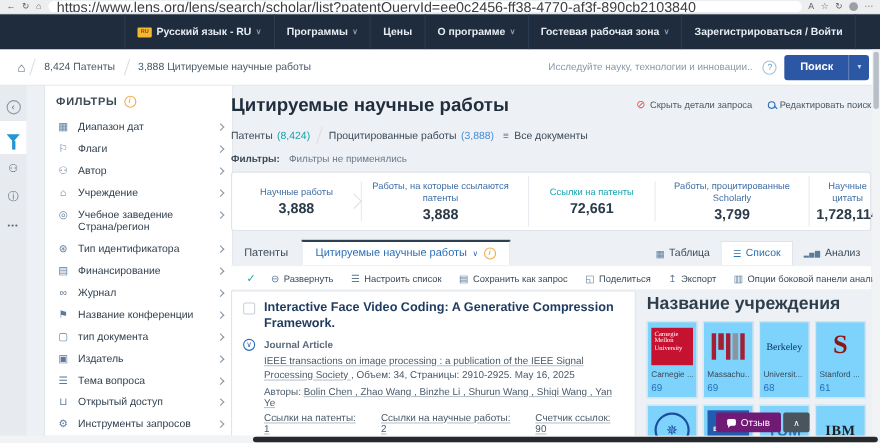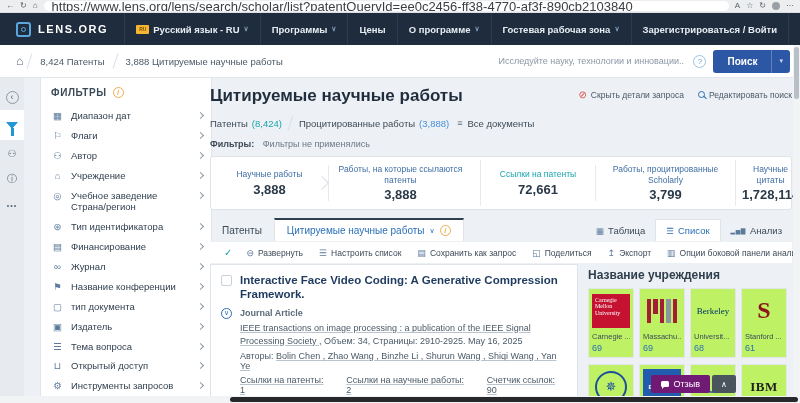--- a/index.html
+++ b/index.html
@@ -112,23 +112,23 @@
   .a-type{font-size:9px;font-weight:bold;color:#5b6b7b;}
   .a-journal-line{font-size:9px;color:#4a5a68;margin-top:4px;line-height:1.45;}
   .u{text-decoration:underline;text-decoration-color:#b9c4cf;}
   .a-authors{font-size:9px;color:#4a5a68;margin-top:3px;}
   .a-metrics{display:flex;gap:16px;font-size:9px;color:#4a5a68;margin-top:4px;}
   .lens-id{display:flex;align-items:center;gap:4px;font-size:9px;color:#4a5a68;margin-top:4px;}
   .lens-id .ico{color:#2a6fb8;font-size:9px;}
 
   
   .analysis{flex:1;margin-left:10px;min-width:0;}
-  .an-title{font-size:12px;font-weight:bold;color:#2f3e4d;margin:4px 0 6px;}
+  .an-title{font-size:16px;font-weight:bold;color:#2f3e4d;margin:4px 0 6px;}
   .inst-row{display:flex;gap:5px;}
-  .inst-card{background:#bef264;border:1px solid #e2e6eb;width:46px;padding:3px 3px 4px;cursor:pointer;}
+  .inst-card{background:#7dd3fc;border:1px solid #e2e6eb;width:46px;padding:3px 3px 4px;cursor:pointer;}
   .logo-box{height:37px;display:flex;align-items:center;justify-content:center;overflow:hidden;}
   .inst-name{font-size:7.5px;color:#3c4a58;margin-top:3px;white-space:nowrap;overflow:hidden;}
   .inst-count{font-size:9px;color:#2a6fb8;margin-top:2px;}
   .logo-cmu{background:#c41230;color:#fff;font-family:"Liberation Serif",serif;font-size:6px;line-height:1.15;padding:3px;width:38px;height:34px;}
   .logo-mit{display:flex;gap:2px;align-items:flex-start;height:24px;}
   .logo-mit i{width:4.5px;background:#a31f34;display:block;}
   .logo-mit i:nth-child(1){height:24px;}
   .logo-mit i:nth-child(2){height:15px;}
   .logo-mit i:nth-child(3){height:24px;}
   .logo-mit i:nth-child(4){height:24px;background:#8b959e;}
@@ -164,26 +164,20 @@
       <span class="url-text">https://www.lens.org/lens/search/scholar/list?patentQueryId=ee0c2456-ff38-4770-af3f-890cb2103840</span>
     </div>
     <span class="b-ico">A</span>
     <span class="b-ico">☆</span>
     <span class="b-ico">↻</span>
     <span class="avatar-dot"></span>
     <span class="b-ico">⋯</span>
   </div>
 
   <header class="app-header">
-    <div class="brand">
-      <span class="brand-mark">
-          <i></i>
-        </span>
-      <span class="brand-text">LENS.ORG</span>
-    </div>
     <nav class="main-nav">
       <div class="nav-item">
         <span class="flag-chip">RU</span>
         <span>Русский язык - RU</span>
         <span class="nav-caret">∨</span>
       </div>
       <div class="nav-item">
         <span>Программы</span>
         <span class="nav-caret">∨</span>
       </div>

